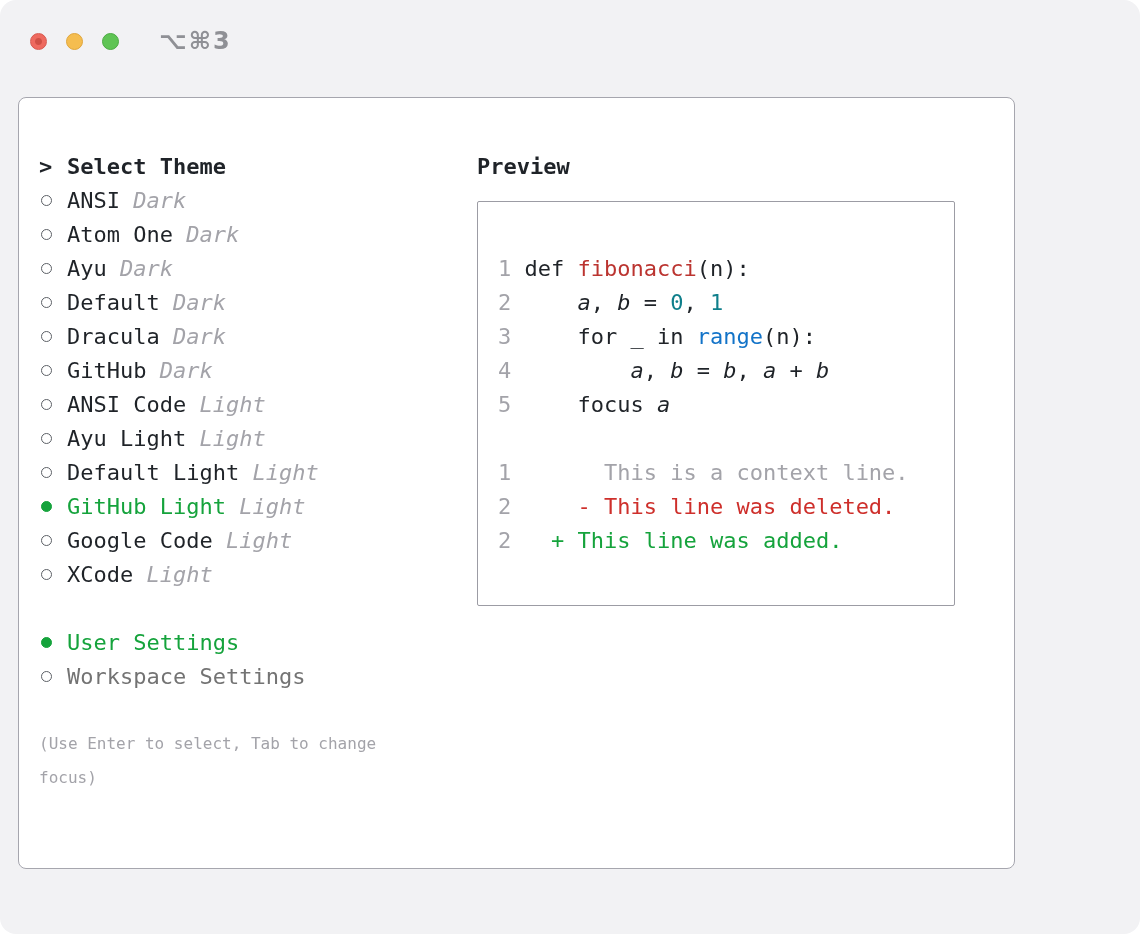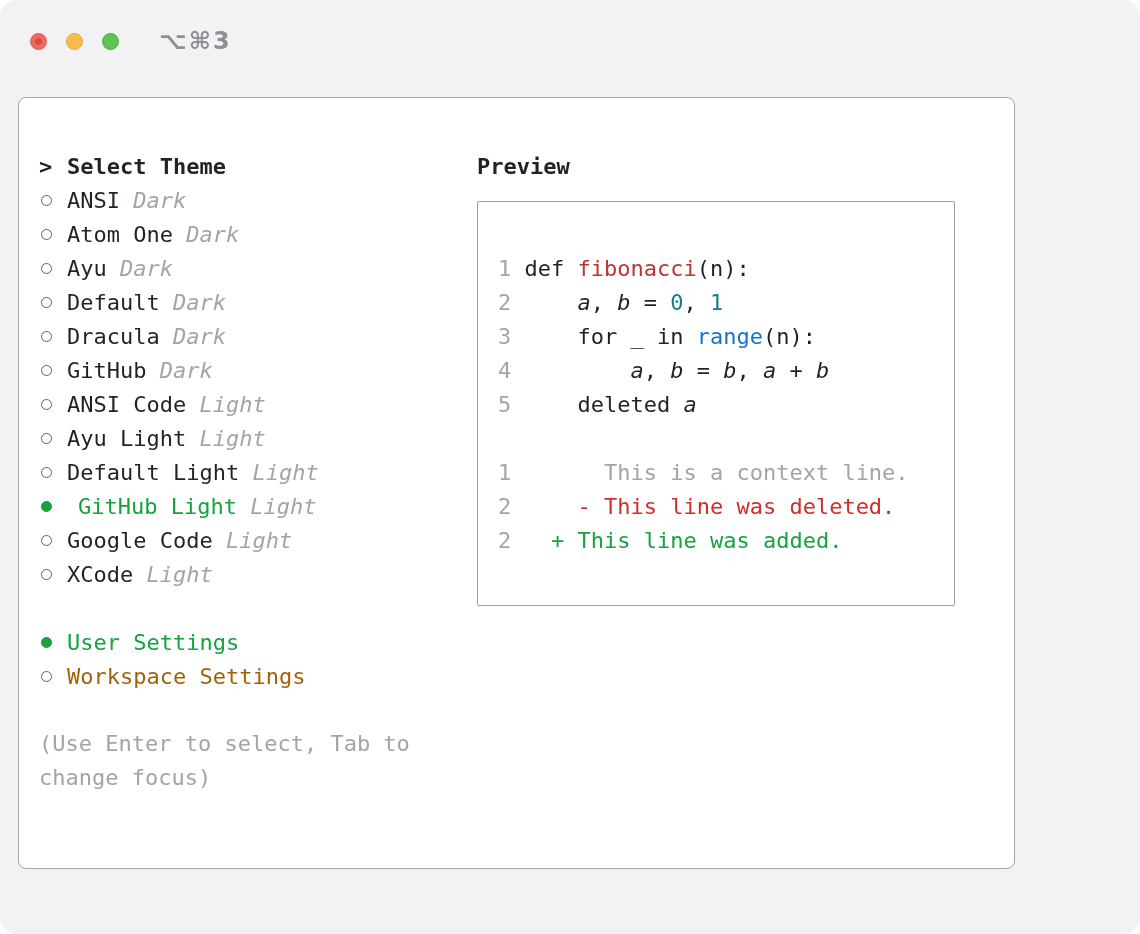--- a/index.html
+++ b/index.html
@@ -34,26 +34,26 @@
   .row { height:34px; display:flex; align-items:center; white-space:pre; font-size:22px; color:#1f2328; }
   .spacer { height:34px; }
   .bold { font-weight:bold; }
   .prefix { display:inline-flex; width:28px; flex:0 0 28px; align-items:center; }
   .radio {
     width:11px; height:11px; border-radius:50%; box-sizing:border-box;
     border:1.5px solid #5c6066; margin-left:2px;
   }
   .radio.filled { background:var(--accent-green); border-color:var(--accent-green); }
   .tname { color:#1f2328; }
-  .theme-item.selected .tname { color:var(--accent-green);margin-left:11px; }
+  .theme-item.selected .tname { color:var(--accent-green); }
   .tvariant { color:var(--muted-gray);font-style:italic; }
-  .opt-label { color:#a16207; }
+  .opt-label { color:#737373; }
   .apply-option.selected .opt-label { color:var(--accent-green); }
   .hint {
-    margin-top:34px; width:404px; font-size:22px; line-height:34px; color:var(--muted-gray);
+    margin-top:34px; width:404px; font-size:16px; line-height:34px; color:var(--muted-gray);
     white-space:normal;
   }
   
   .preview-box {
     margin-left:0; margin-top:18px; width:478px; height:405px; box-sizing:border-box;
     border:1.5px solid #9c9ca4; border-radius:2px; background:#ffffff;
     padding:50px 0 0 20px; overflow:hidden;
   }
   .code-line { height:34px; line-height:34px; white-space:pre; font-size:22px; }
   .lnum { color:var(--muted-gray); }
@@ -113,21 +113,21 @@
 
     <div class="right-col">
       <div class="row bold">
         <span>Preview</span>
       </div>
       <div class="preview-box" id="preview-box">
           <div class="code-line"><span class="lnum">1 </span><span class="seg-plain">def </span><span class="seg-func">fibonacci</span><span class="seg-plain">(n):</span></div>
           <div class="code-line"><span class="lnum">2 </span><span class="seg-plain">    </span><span class="seg-var">a</span><span class="seg-plain">, </span><span class="seg-var">b</span><span class="seg-plain"> = </span><span class="seg-number">0</span><span class="seg-plain">, </span><span class="seg-number">1</span></div>
           <div class="code-line"><span class="lnum">3 </span><span class="seg-plain">    for _ in </span><span class="seg-builtin">range</span><span class="seg-plain">(n):</span></div>
           <div class="code-line"><span class="lnum">4 </span><span class="seg-plain">        </span><span class="seg-var">a</span><span class="seg-plain">, </span><span class="seg-var">b</span><span class="seg-plain"> = </span><span class="seg-var">b</span><span class="seg-plain">, </span><span class="seg-var">a</span><span class="seg-plain"> + </span><span class="seg-var">b</span></div>
-          <div class="code-line"><span class="lnum">5 </span><span class="seg-plain">    deleted </span><span class="seg-var">a</span></div>
+          <div class="code-line"><span class="lnum">5 </span><span class="seg-plain">    focus </span><span class="seg-var">a</span></div>
           <div class="code-line"><span class="lnum"></span></div>
           <div class="code-line"><span class="lnum">1 </span><span class="seg-context">      This is a context line.</span></div>
           <div class="code-line"><span class="lnum">2 </span><span class="seg-deleted">    - This line was deleted.</span></div>
           <div class="code-line"><span class="lnum">2 </span><span class="seg-added">  + This line was added.</span></div>
         </div>
     </div>
 
   </div>
 </div>
 

